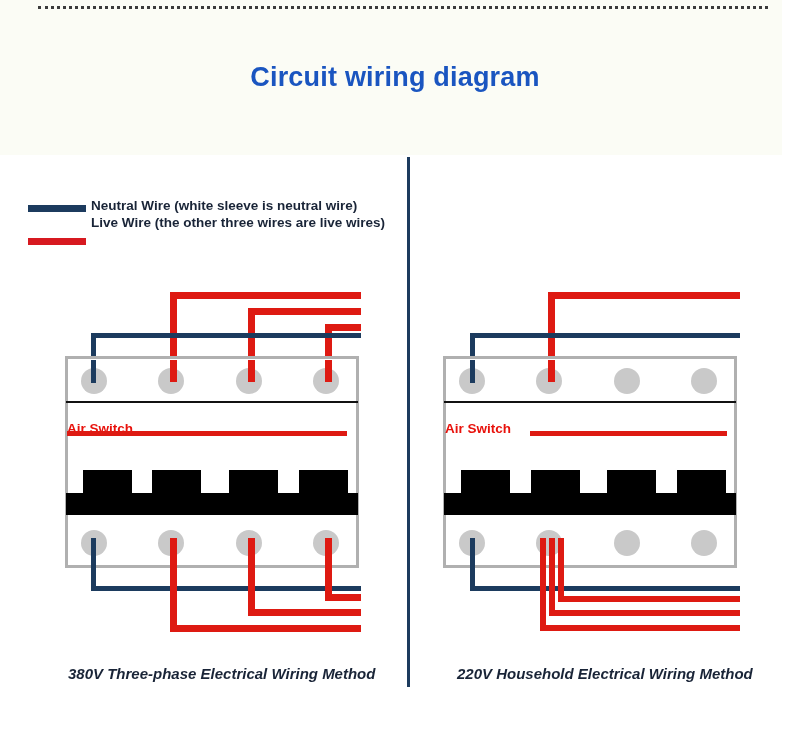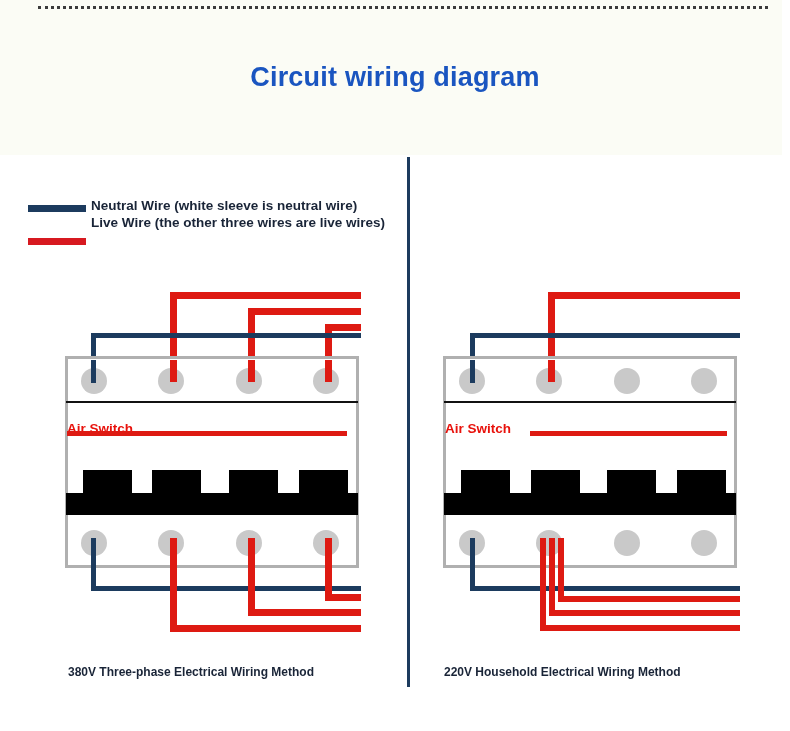--- a/index.html
+++ b/index.html
@@ -65,22 +65,23 @@
     position:absolute;width:26px;height:26px;border-radius:50%;
     background:#C9C9C9;
   }
   .toggle-block{position:absolute;background:#000;}
   .toggle-bar{position:absolute;background:#000;}
   .wire{position:absolute;}
   .wire-red{background:#DE1A12;}
   .wire-blue{background:#1C3B5E;}
   .caption{
     position:absolute;
-    font-size:12px;color:#192437;font-weight:600;
+    font-size:15px;color:#192437;font-weight:600;
     white-space:nowrap;
+    font-style:italic;
   }
 </style>
 </head>
 <body>
 
 <div id="header-band">
   <div id="dotted-rule"></div>
   <div id="page-title">Circuit wiring diagram</div>
 </div>
 
@@ -187,14 +188,14 @@
 
   <div class="wire wire-red" style="left:163px;top:538px;width:6px;height:62px;"></div>
   <div class="wire wire-red" style="left:163px;top:596px;width:182px;height:6px;"></div>
 
   <div class="wire wire-red" style="left:154px;top:538px;width:6px;height:76px;"></div>
   <div class="wire wire-red" style="left:154px;top:610px;width:191px;height:6px;"></div>
 
   <div class="wire wire-red" style="left:145px;top:538px;width:6px;height:92px;"></div>
   <div class="wire wire-red" style="left:145px;top:625px;width:200px;height:6px;"></div>
 
-  <div class="caption" style="left:49px;top:665px;">220V Household Electrical Wiring Method</div>
+  <div class="caption" style="left:62px;top:665px;">220V Household Electrical Wiring Method</div>
 </div>
 
 </body></html>

